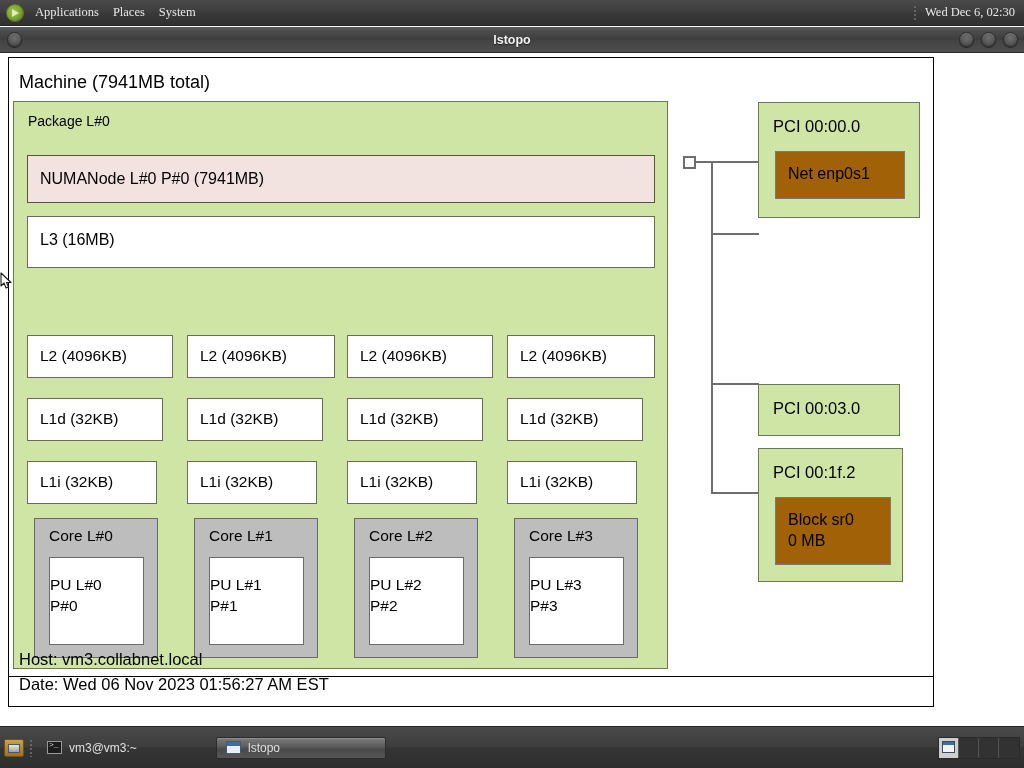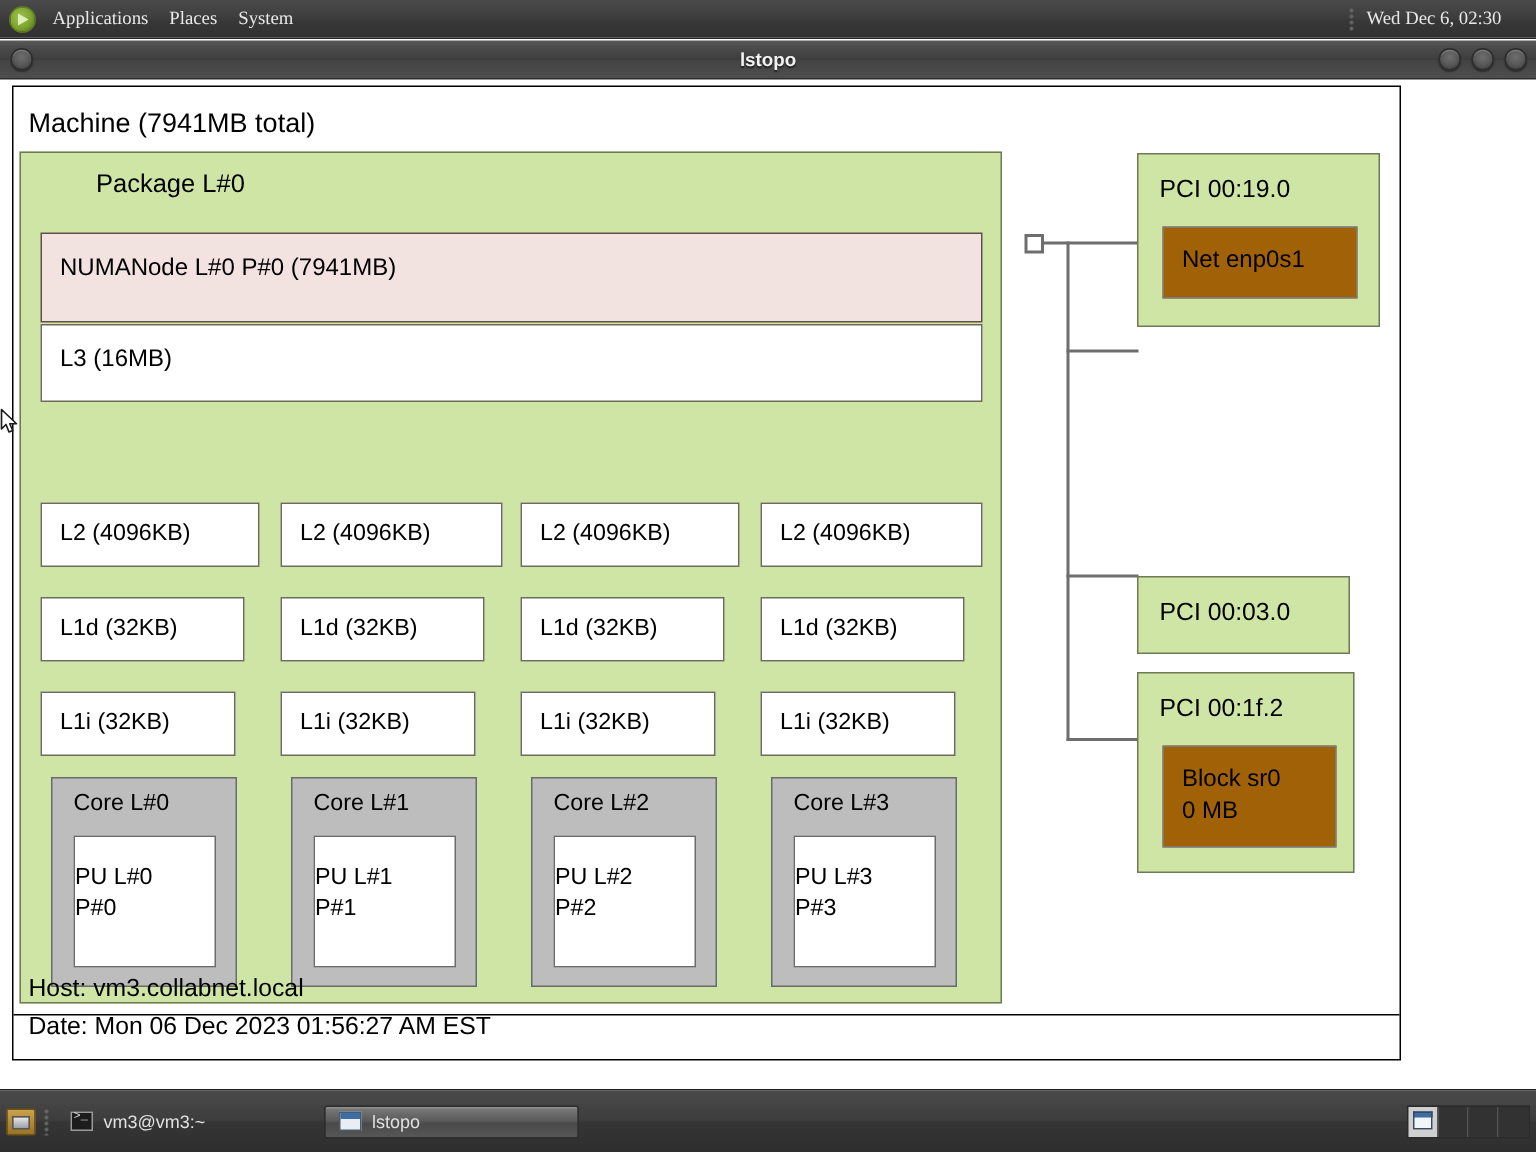--- a/index.html
+++ b/index.html
@@ -58,21 +58,21 @@
   .panel-handle {
     width: 4px; height: 16px;
     margin-right: 8px;
     background-image:
       radial-gradient(#6e6e6e 40%, transparent 42%);
     background-size: 4px 4px;
     flex: none;
     opacity: .8;
   }
   #clock {
-    padding-right: 23px;
+    padding-right: 9px;
     font-size: 12.5px;
     white-space: nowrap;
   }
 
   
   #titlebar {
     position: absolute;
     left: 0; top: 27px;
     width: 1024px; height: 26px;
     background: linear-gradient(to bottom, #5a5a5a 0%, #4b4b4b 18%, #3d3d3d 52%, #434343 53%, #4e4e4e 100%);
@@ -141,25 +141,25 @@
     left: 10px; top: 14px;
     font-size: 18px;
   }
 
   .package-box {
     left: 13px; top: 47px;
     width: 655px; height: 568px;
     background: #cfe5a5;
     border: 1px solid #6d7a55;
   }
-  .package-label { left: 14px; top: 11px; font-size: 17px; margin-left: 36px; }
+  .package-label { left: 14px; top: 11px; font-size: 14px; }
 
   .numa-box {
     left: 27px; top: 101px;
-    width: 628px; height: 60px;
+    width: 628px; height: 48px;
     background: #f2e2e0;
     border: 1px solid #5c5044;
   }
   .numa-label { left: 12px; top: 14px; font-size: 16px; }
 
   .l3-box {
     left: 27px; top: 162px;
     width: 628px; height: 52px;
     background: #ffffff;
     border: 1px solid #6b6b5c;
@@ -503,42 +503,42 @@
 
   <div class="tree-line" style="left:711px; top:107px; width:2px; height:333px;"></div>
 
   <div class="tree-line" style="left:711px; top:179px; width:48px; height:2px;"></div>
 
   <div class="tree-line" style="left:711px; top:329px; width:48px; height:2px;"></div>
 
   <div class="tree-line" style="left:711px; top:438px; width:48px; height:2px;"></div>
 
   <div class="box pci-box" style="left:758px; top:48px; width:162px; height:116px;">
-    <div class="box-label pci-label">PCI 00:19.0</div>
+    <div class="box-label pci-label">PCI 00:00.0</div>
     <div class="pci-child" style="left:16px; top:48px; width:130px; height:48px;">
       <div class="pci-child-label">Net enp0s1</div>
     </div>
   </div>
 
 
   <div class="box pci-box" style="left:758px; top:330px; width:142px; height:52px;">
     <div class="box-label pci-label">PCI 00:03.0</div>
   </div>
 
   <div class="box pci-box" style="left:758px; top:394px; width:145px; height:134px;">
     <div class="box-label pci-label">PCI 00:1f.2</div>
     <div class="pci-child" style="left:16px; top:48px; width:116px; height:68px;">
       <div class="pci-child-label">Block sr0
 0 MB</div>
     </div>
   </div>
 
   <div class="footer-line"></div>
   <div class="footer-text footer-host">Host: vm3.collabnet.local</div>
-  <div class="footer-text footer-date">Date: Mon 06 Dec 2023 01:56:27 AM EST</div>
+  <div class="footer-text footer-date">Date: Wed 06 Nov 2023 01:56:27 AM EST</div>
 
   <svg id="cursor" viewBox="0 0 14 18">
     <path d="M1 1 L1 14 L4 11 L6 16 L8.5 15 L6.5 10.5 L11 10.5 Z" fill="#ffffff" stroke="#1a1a1a" stroke-width="1.1" stroke-linejoin="round"></path>
   </svg>
 </div>
 
 <div id="taskbar">
   <div class="tb-showdesktop"></div>
   <div class="tb-handle"></div>
   <div class="tb-item inactive">

